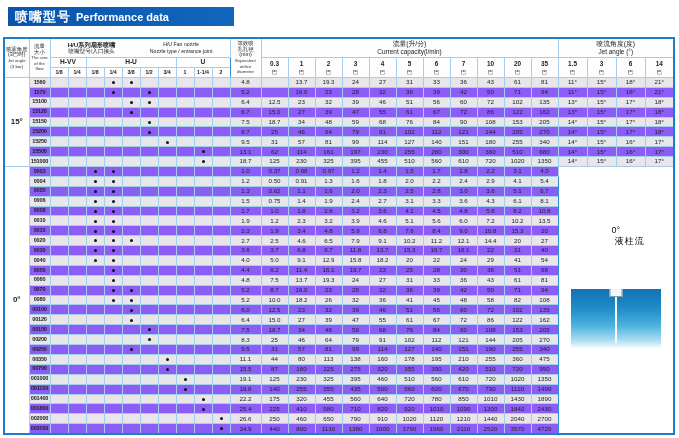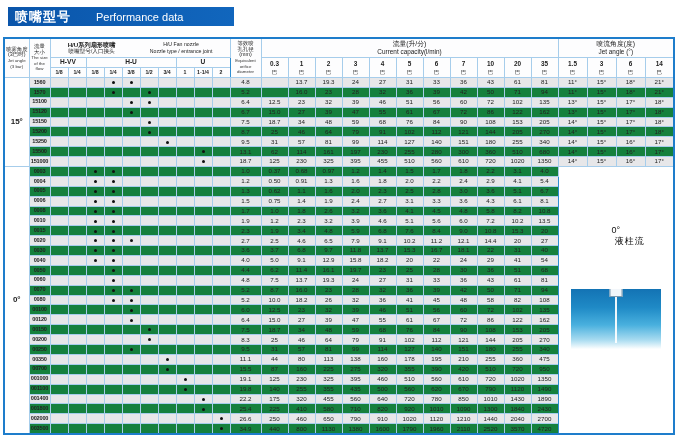--- a/index.html
+++ b/index.html
@@ -8,24 +8,24 @@
     font-family:"Liberation Sans","DejaVu Sans",sans-serif;color:#1a1a1a;
     -webkit-font-smoothing:antialiased;
   }
   
   .titlebar{
     position:absolute;left:8px;top:7px;width:226px;height:19px;
     background:linear-gradient(90deg,#0a55aa,#1166bd);
     display:flex;align-items:center;white-space:nowrap;
   }
   .titlebar .t-zh{color:#fff;font-weight:bold;font-size:13px;margin-left:7px;letter-spacing:1px;}
-  .titlebar .t-en{color:#fff;font-weight:normal;font-size:11px;margin-left:25px;}
+  .titlebar .t-en{color:#fff;font-weight:bold;font-size:11px;margin-left:5px;}
   
   .tblwrap{position:absolute;left:3px;top:37px;}
-  table{border-collapse:collapse;table-layout:fixed;border:2px solid #1e7dcb;background:#15803d;}
+  table{border-collapse:collapse;table-layout:fixed;border:2px solid #1e7dcb;background:#8b5cf6;}
   th,td{
     border:1px solid #a6cdeb;padding:0;margin:0;text-align:center;vertical-align:middle;
     overflow:hidden;white-space:nowrap;font-weight:normal;
   }
   .sl{border-left:1px solid #2e8ed2 !important;}
   thead tr.hr1 th{height:18px;}
   thead tr.hr2 th{height:9px;}
   thead tr.hr3 th{height:9px;}
   thead th{background:#fdfdfe;color:#222;line-height:1;}
   .h-stack div{line-height:5.6px;}

